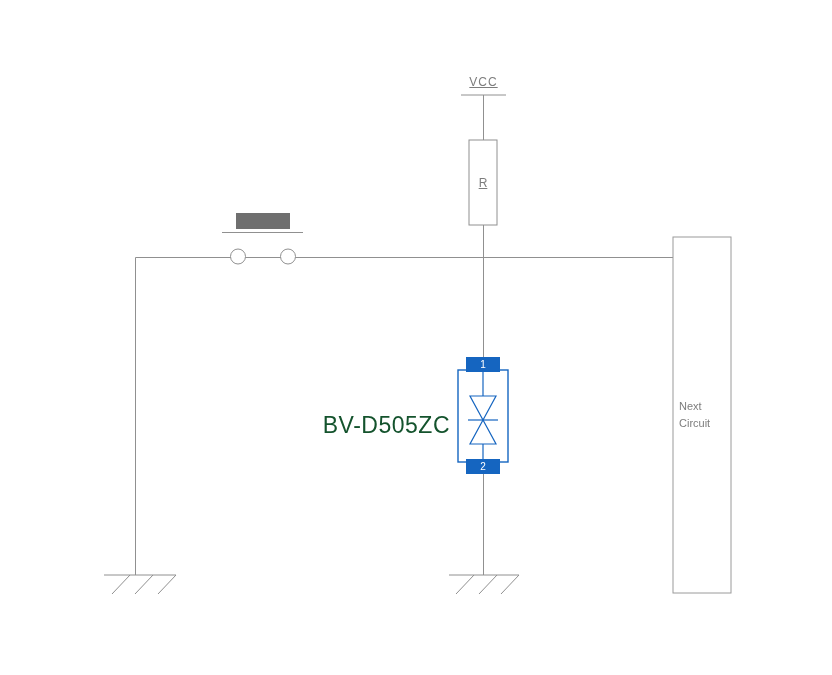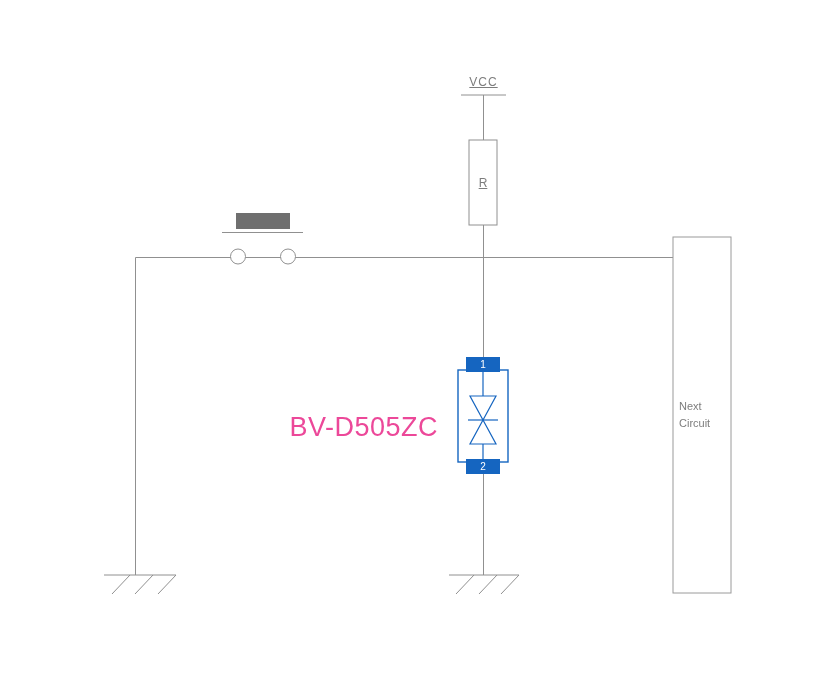--- a/index.html
+++ b/index.html
@@ -51,26 +51,26 @@
     text-align: center;
     color: #ffffff;
     font-size: 10px;
     line-height: 15px;
   }
   .pin1-label { left: 466px; top: 357px; }
   .pin2-label { left: 466px; top: 459px; }
 
   .component-label {
     position: absolute;
-    left: 283px;
+    left: 295px;
     top: 412px;
     width: 155px;
     text-align: right;
-    color: #ec4899;
-    font-size: 27px;
+    color: #14532d;
+    font-size: 23px;
     letter-spacing: 0.5px;
   }
 
   .next-circuit-box-label {
     position: absolute;
     left: 673px;
     top: 237px;
     width: 58px;
     height: 356px;
     display: flex;

